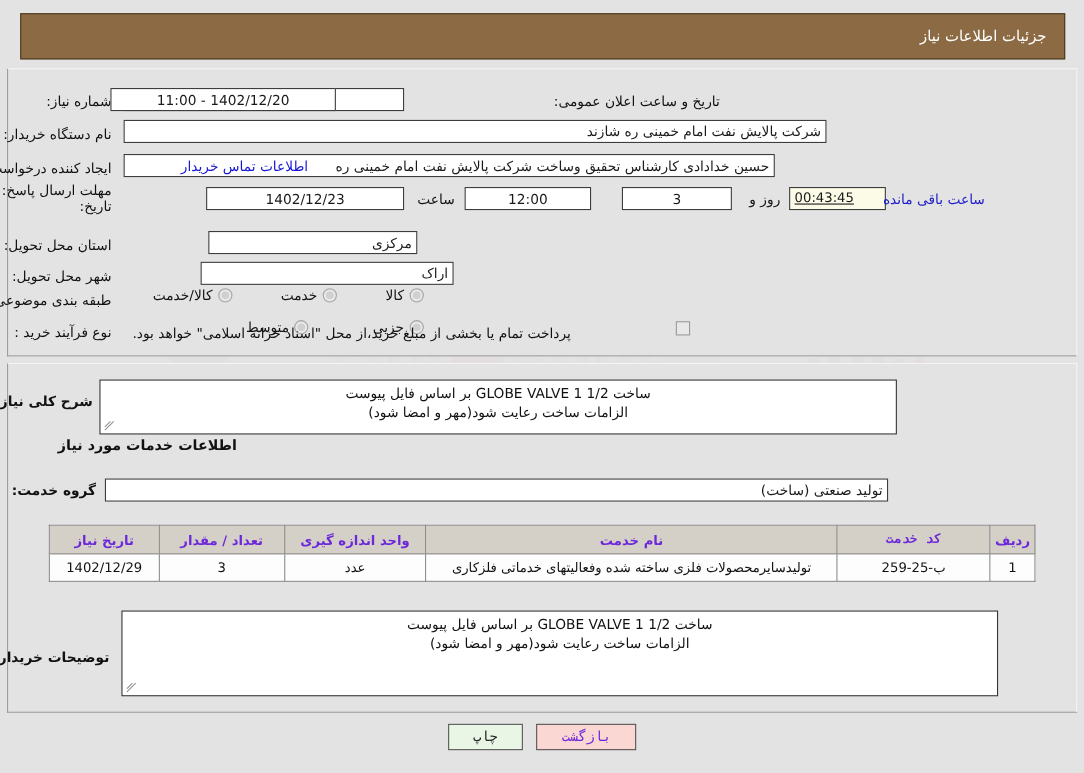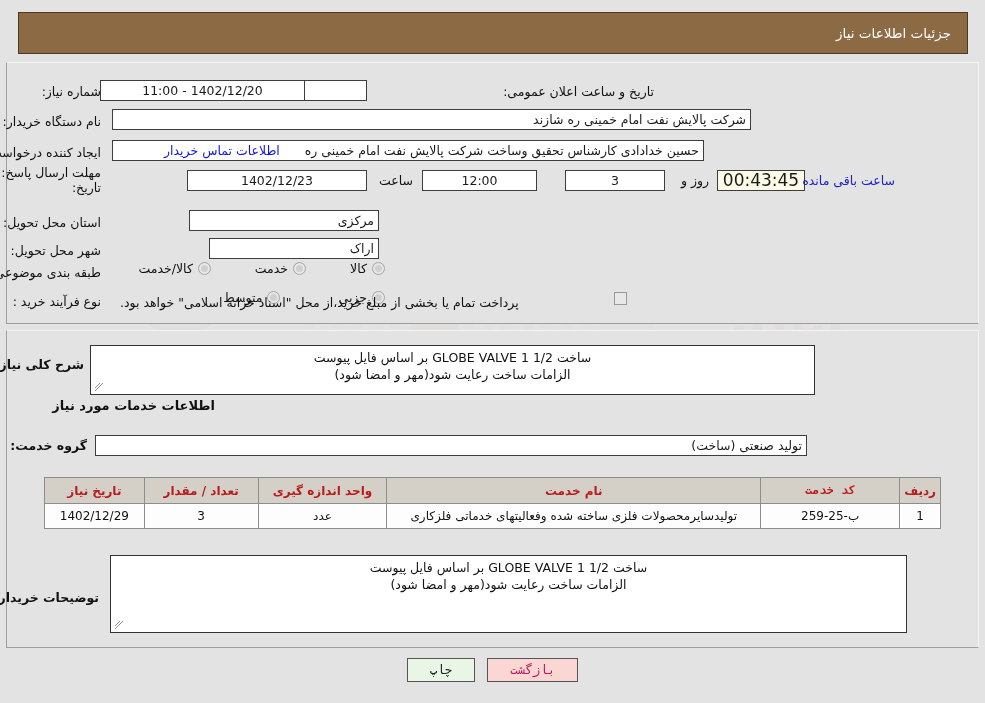--- a/index.html
+++ b/index.html
@@ -77,22 +77,23 @@
     font-size: 12.5px;
     color: #1a1a1a;
     padding: 0 4px;
     overflow: hidden;
     white-space: nowrap;
     text-align: center;
   }
   .fld.right { text-align: right; }
   .fld.timer {
     background: #fbfbe8;
-    text-align: center;
-    font-size: 17px;
+    text-align: left;
+    font-size: 12px;
+    text-decoration: underline;
   }
   .link { color: #1515d6; font-size: 12.5px; white-space: nowrap; }
   .link-blue { color: #2020c8; }
 
   
   .radio {
     display: inline-block;
     width: 13px; height: 13px;
     border-radius: 50%;
     background: #d0d0d0;
@@ -143,21 +144,21 @@
     border-collapse: collapse;
     background: #ffffff;
     z-index: 3;
     font-size: 12px;
   }
   table.grid th {
     background: #d4d0c8;
     border: 1px solid #8d8d8d;
     font-weight: bold;
     font-size: 12px;
-    color: #b91c1c;
+    color: #6d28d9;
     height: 26px;
     padding: 2px 4px;
     text-align: center;
   }
   table.grid td {
     border: 1px solid #8d8d8d;
     background: #fdfdfd;
     font-size: 12px;
     color: #111;
     padding: 5px 4px;
@@ -176,21 +177,21 @@
     z-index: 4;
   }
   .btn {
     border: 1px solid #555;
     font-size: 12.5px;
     padding: 3px 22px;
     cursor: pointer;
     font-family: Liberation Mono, monospace;
   }
   .btn-print { background: #e9f6e5; color: #222; }
-  .btn-back  { background: #fbd7d3; color: #be185d; }
+  .btn-back  { background: #fbd7d3; color: #6d28d9; }
 </style>
 </head>
 <body>
 
 <div id="page">
 
   <svg class="watermark" viewBox="0 0 985 160">
     <g opacity="0.20">
       <path d="M150 235 L210 235 L210 310 L180 330 L150 310 Z" fill="#c9c9c9" transform="translate(0,-215)"></path>
       <path d="M175 245 L205 245 L190 295 Z" fill="#d8a0a0" transform="translate(0,-215)"></path>
@@ -241,21 +242,21 @@
   <span class="lbl link-blue" style="position:absolute; right:90px; top:173px; z-index:3;">ساعت باقی مانده</span>
 
   <div class="row" style="right:884px; top:211px; z-index:3;">
     <span class="lbl">استان محل تحویل:</span>
   </div>
   <div class="fld right" style="position:absolute; right:606px; top:210px; width:190px; z-index:3;">مرکزی</div>
 
   <div class="row" style="right:884px; top:239px; z-index:3;">
     <span class="lbl">شهر محل تحویل:</span>
   </div>
-  <div class="fld right" style="position:absolute; right:606px; top:238px; width:170px; z-index:3;">اراک</div>
+  <div class="fld right" style="position:absolute; right:573px; top:238px; width:230px; z-index:3;">اراک</div>
 
   <div class="row" style="right:884px; top:261px; z-index:3;">
     <span class="lbl">طبقه بندی موضوعی:</span>
   </div>
   <div style="position:absolute; right:600px; top:261px; display:flex; align-items:center; gap:44px; z-index:3;">
     <label class="ropt">
       <span class="radio"></span>
       <span class="lbl">کالا</span>
     </label>
     <label class="ropt">

